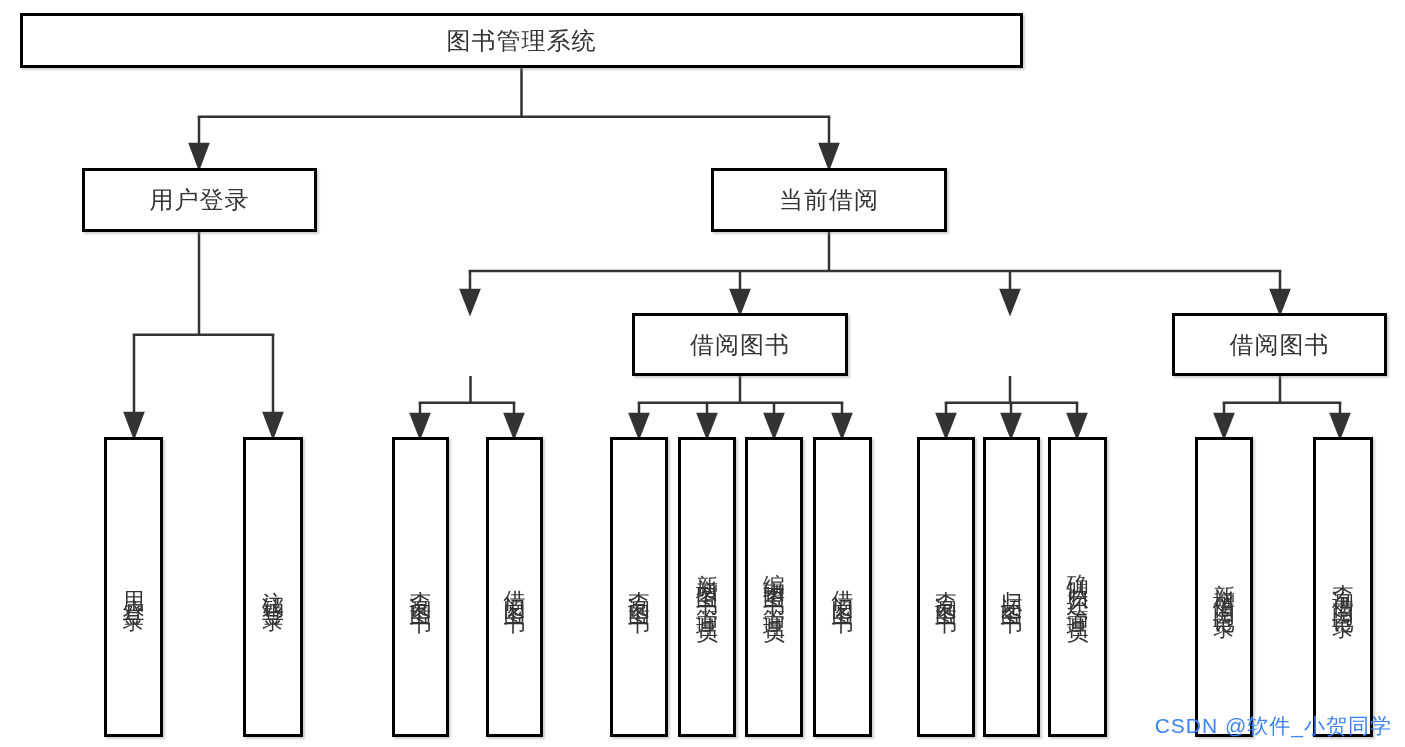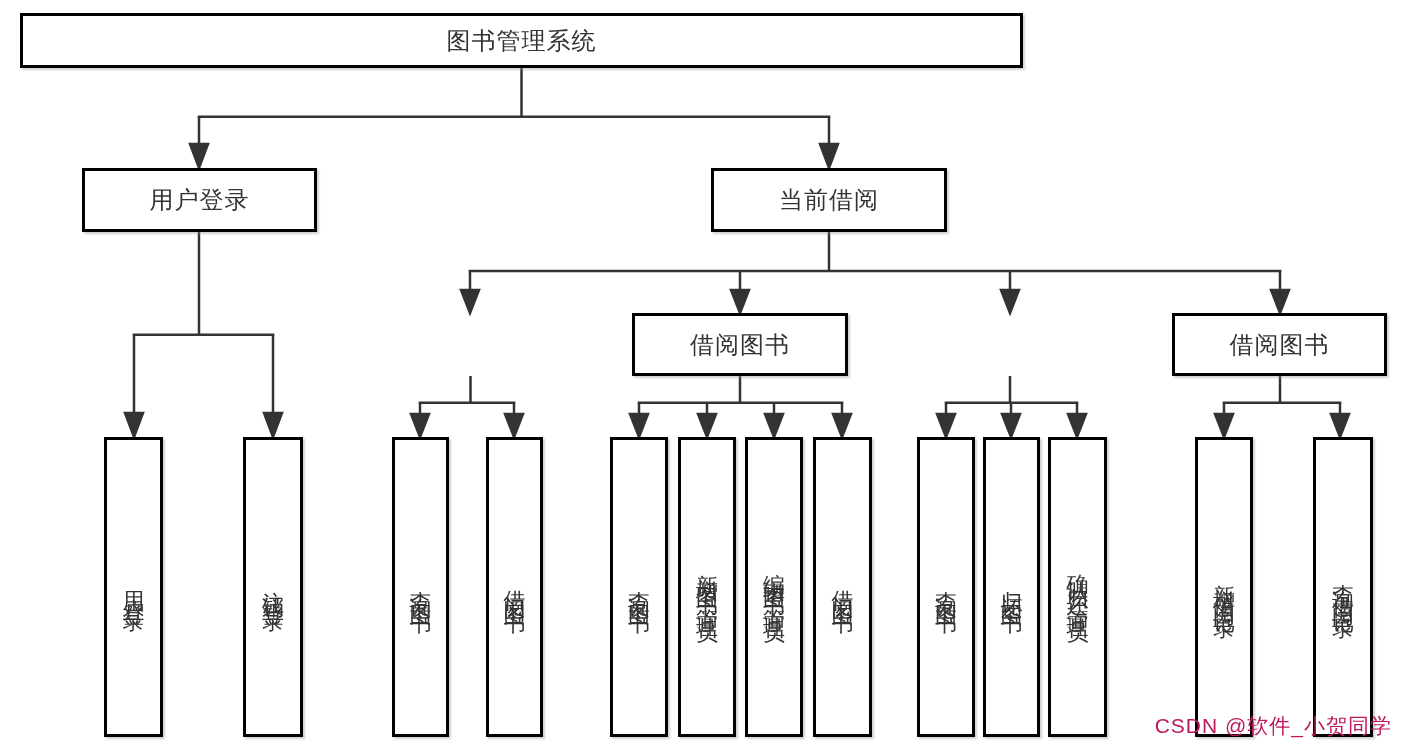--- a/index.html
+++ b/index.html
@@ -14,21 +14,21 @@
     display:flex; align-items:center; justify-content:center;
     z-index:2; box-shadow:2px 2px 2px rgba(150,150,150,0.45);
   }
   .node.h span { font-size:24px; letter-spacing:1px; white-space:nowrap; }
   .node.v span {
     writing-mode:vertical-rl; text-orientation:mixed;
     font-size:22px; letter-spacing:7px; line-height:1; white-space:nowrap;
   }
   .watermark {
     position:absolute; right:13px; bottom:7px; z-index:3;
-    font-size:21px; color:#be185d; letter-spacing:1px; white-space:nowrap;
+    font-size:21px; color:#3b82f6; letter-spacing:1px; white-space:nowrap;
   }
 </style>
 </head>
 <body>
 
 <div class="canvas">
 
   <svg class="wires" width="1405" height="747" viewBox="0 0 1405 747">
     <g stroke="#333333" stroke-width="2.5" fill="#333333">
 

